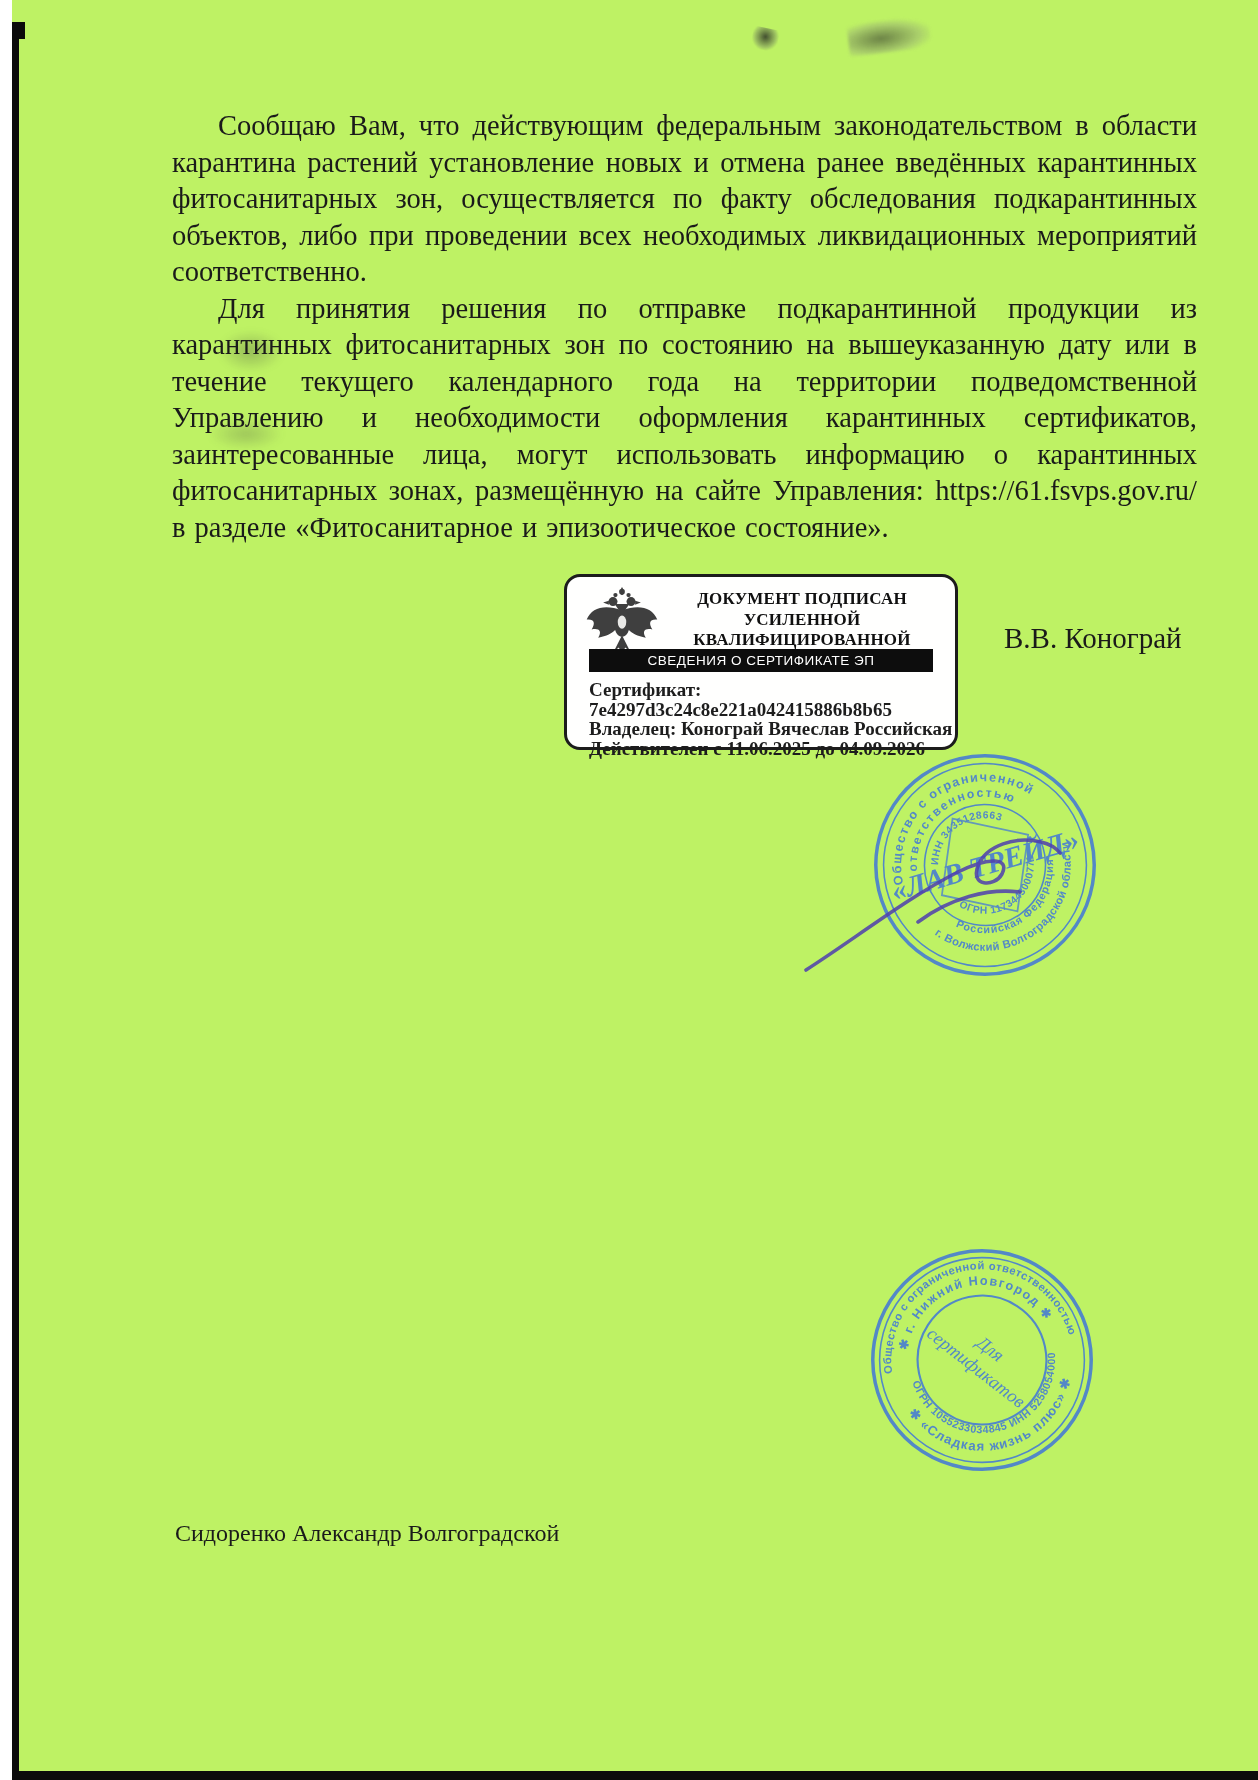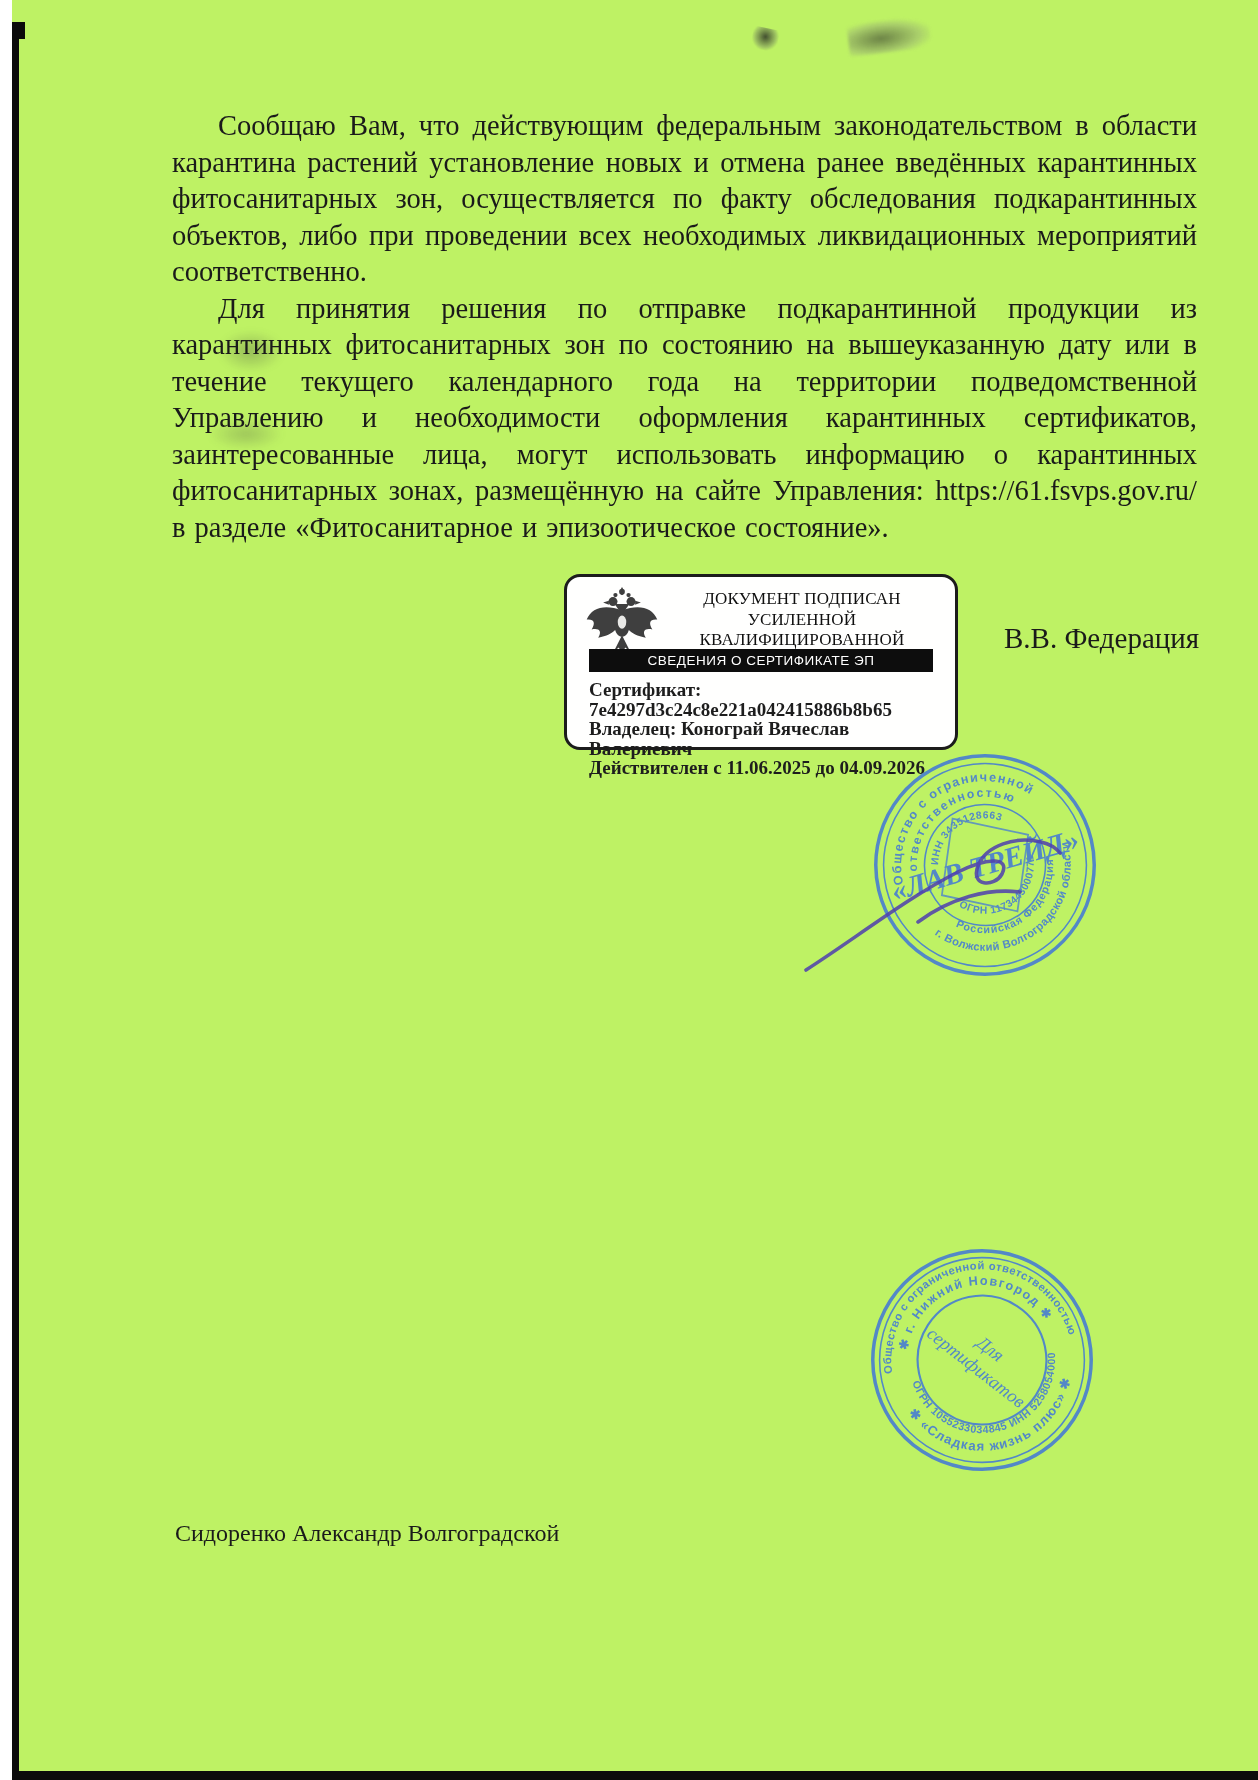--- a/index.html
+++ b/index.html
@@ -29,21 +29,21 @@
     font-size:28.5px;line-height:36.5px;z-index:1;}
   .bodytext p{margin:0;text-align:justify;text-indent:46px;word-spacing:2px;}
   
   .sig-title{position:absolute;left:176px;top:622px;font-size:29px;z-index:1;}
   .sig-name{position:absolute;left:992px;top:622px;font-size:29px;z-index:1;}
   
   .esign{position:absolute;left:552px;top:574px;width:388px;height:170px;
     border:3.5px solid #1c1c1c;border-radius:16px;background:#fffffe;z-index:2;}
   .esign-eagle{position:absolute;left:14px;top:8px;width:82px;height:84px;}
   .esign-head{position:absolute;left:94px;top:12px;width:282px;text-align:center;
-    font-size:17px;line-height:20.5px;font-weight:400;color:#101010;letter-spacing:.2px;}
+    font-size:17px;line-height:20.5px;font-weight:700;color:#101010;letter-spacing:.2px;}
   .esign-bar{position:absolute;left:22px;top:72px;width:344px;height:23px;background:#0d0d0d;
     color:#fff;font-family:"Liberation Sans",sans-serif;font-weight:normal;font-size:13.5px;
     display:flex;align-items:center;justify-content:center;letter-spacing:.5px;}
   .esign-details{position:absolute;left:22px;top:103px;font-size:19px;line-height:19.5px;
     font-weight:600;color:#1d1d1d;}
   
   .seal1{position:absolute;left:856px;top:748px;width:234px;height:234px;opacity:.92;z-index:2;}
   .seal2{position:absolute;left:853px;top:1243px;width:234px;height:234px;opacity:.92;z-index:2;}
   .handsig{position:absolute;left:786px;top:798px;width:310px;height:195px;z-index:3;}
   
@@ -60,21 +60,21 @@
   <div class="smudge smudge-a"></div>
   <div class="smudge smudge-b"></div>
   <div class="smudge smudge-c"></div>
   <div class="smudge smudge-d"></div>
 
   <div class="bodytext">
     <p>Сообщаю Вам, что действующим федеральным законодательством в области карантина растений установление новых и отмена ранее введённых карантинных фитосанитарных зон, осуществляется по факту обследования подкарантинных объектов, либо при проведении всех необходимых ликвидационных мероприятий соответственно.</p>
     <p>Для принятия решения по отправке подкарантинной продукции из карантинных фитосанитарных зон по состоянию на вышеуказанную дату или в течение текущего календарного года на территории подведомственной Управлению и необходимости оформления карантинных сертификатов, заинтересованные лица, могут использовать информацию о карантинных фитосанитарных зонах, размещённую на сайте Управления: https://61.fsvps.gov.ru/ в разделе «Фитосанитарное и эпизоотическое состояние».</p>
   </div>
 
-  <div class="sig-name">В.В. Федерация</div>
+  <div class="sig-name">В.В. Конограй</div>
 
   <div class="esign">
     <svg class="esign-eagle" viewBox="0 0 100 100">
       <g fill="#3f3f3f" stroke="none">
         <circle cx="50" cy="7" r="3.5"></circle>
         <circle cx="42" cy="11" r="2.6"></circle>
         <circle cx="58" cy="11" r="2.6"></circle>
         <rect x="49" y="2" width="2" height="9"></rect>
         <circle cx="39" cy="19" r="5.5"></circle>
         <circle cx="61" cy="19" r="5.5"></circle>
@@ -89,21 +89,21 @@
       </g>
     </svg>
     <div class="esign-head">
       <div>ДОКУМЕНТ ПОДПИСАН</div>
       <div>УСИЛЕННОЙ КВАЛИФИЦИРОВАННОЙ</div>
       <div>ЭЛЕКТРОННОЙ ПОДПИСЬЮ</div>
     </div>
     <div class="esign-bar">СВЕДЕНИЯ О СЕРТИФИКАТЕ ЭП</div>
     <div class="esign-details">
       <div>Сертификат: 7e4297d3c24c8e221a042415886b8b65</div>
-      <div>Владелец:  Конограй Вячеслав Валериевич</div>
+      <div>Владелец:  Конограй Вячеслав Российская</div>
       <div>Действителен с 11.06.2025 до 04.09.2026</div>
     </div>
   </div>
 
   <svg class="seal1" viewBox="-120 -120 240 240">
     <defs>
       <path id="s1top86" d="M -86 0 A 86 86 0 0 1 86 0"></path>
       <path id="s1top70" d="M -70 0 A 70 70 0 0 1 70 0"></path>
       <path id="s1top48" d="M -48 0 A 48 48 0 0 1 48 0"></path>
       <path id="s1bot50" d="M -50 0 A 50 50 0 0 0 50 0"></path>

